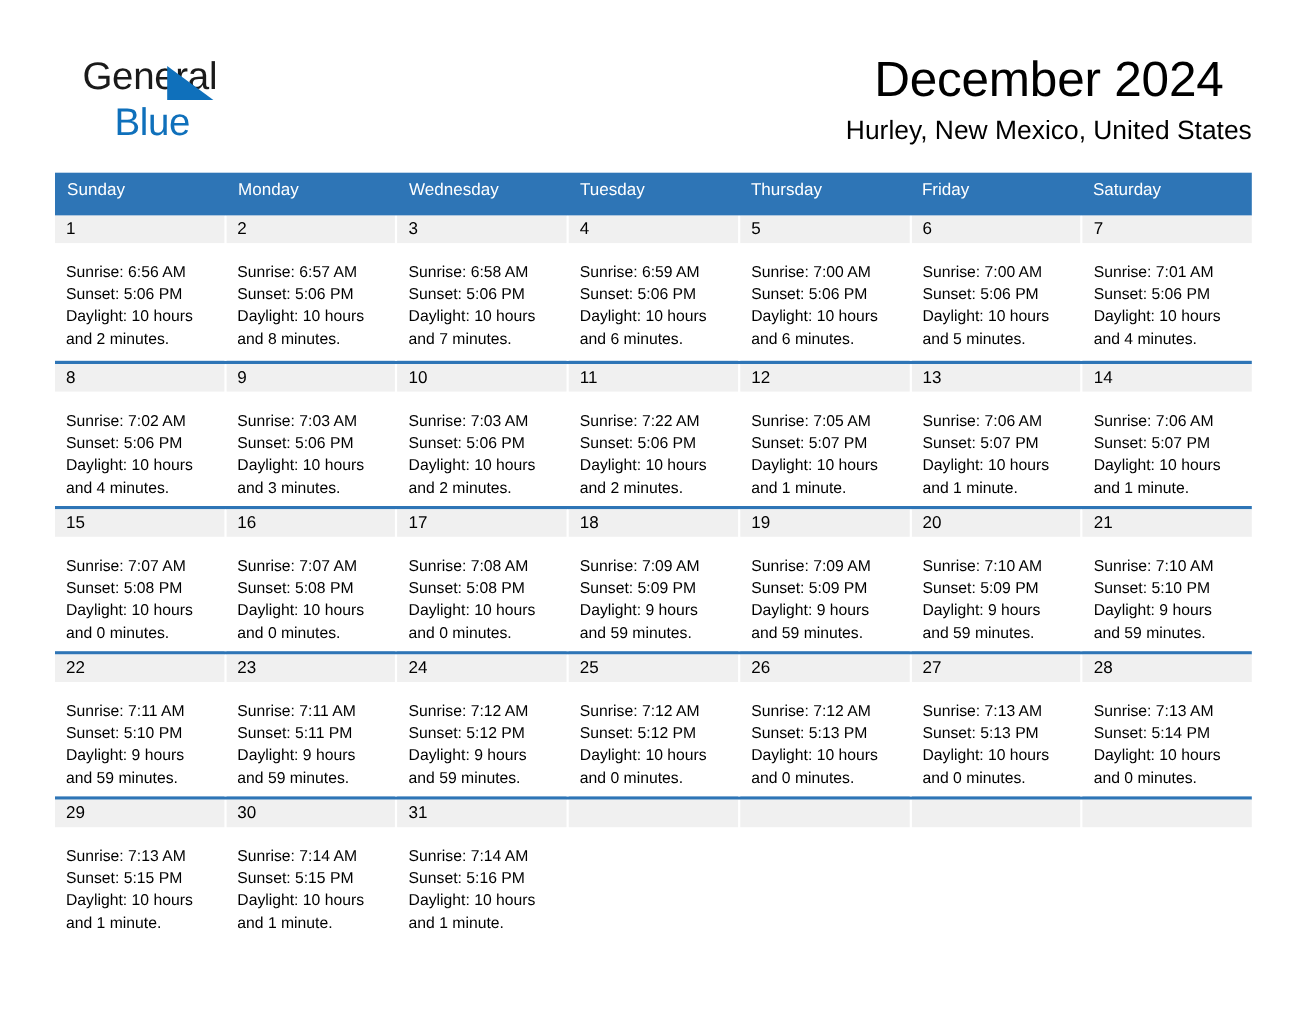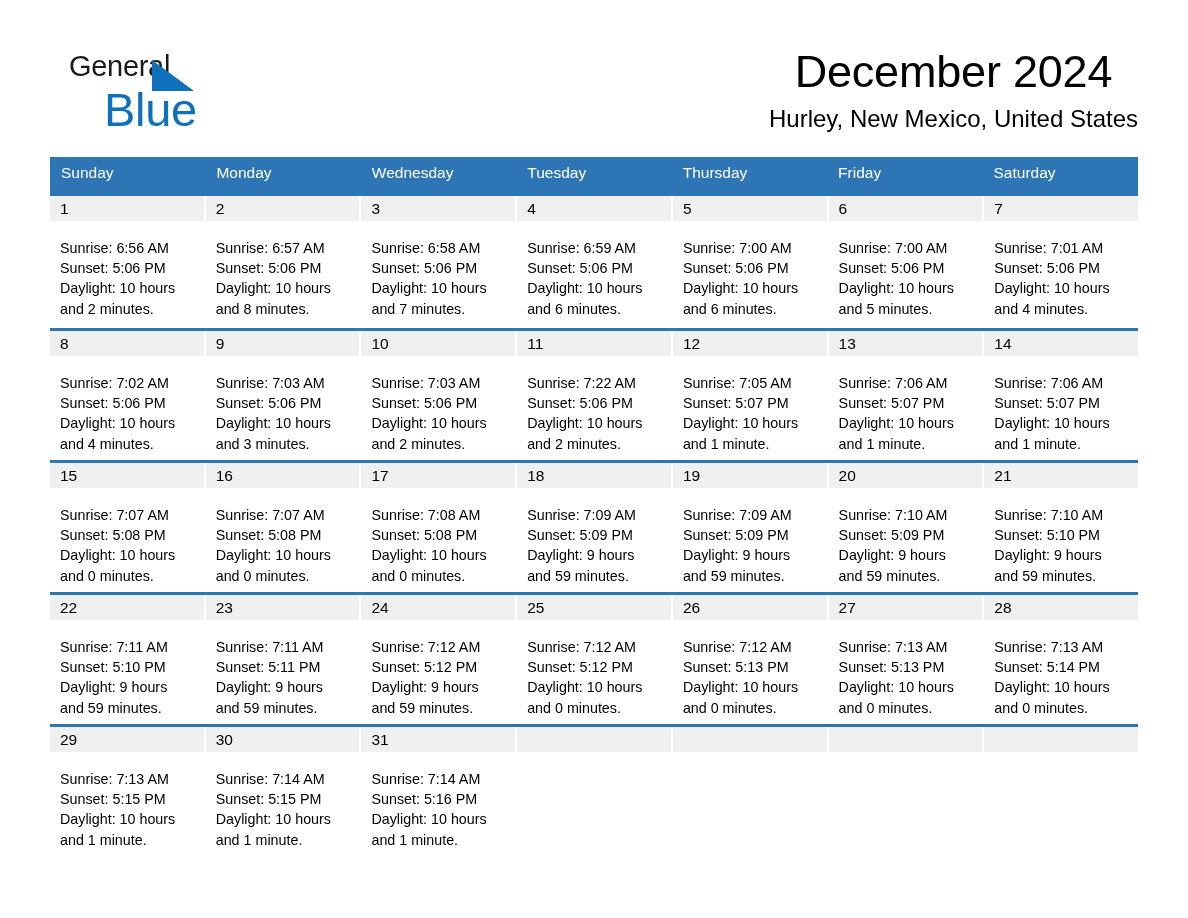--- a/index.html
+++ b/index.html
@@ -31,42 +31,42 @@
   }
   .logo {
     position: absolute;
     left: 57px;
     top: 52px;
     width: 260px;
     height: 72px;
   }
   .logo-general {
     position: absolute;
-    left: 12px;
+    left: 18px;
     top: 0;
-    font-size: 29px;
+    font-size: 35px;
     letter-spacing: -0.3px;
     color: #1a1a1a;
     font-family: "Liberation Sans", sans-serif;
     line-height: 1;
   }
   .logo-tri {
     position: absolute;
     left: 95px;
     top: 8px;
     width: 0;
     height: 0;
     border-left: 42px solid #0f70bb;
     border-top: 31px solid transparent;
   }
   .logo-blue {
     position: absolute;
     left: 47px;
-    top: 34px;
-    font-size: 47px;
+    top: 42px;
+    font-size: 35px;
     letter-spacing: -0.3px;
     color: #0f70bb;
     line-height: 1;
   }
 
   .title-block {
     position: absolute;
     right: 50px;
     top: 48px;
     text-align: center;

